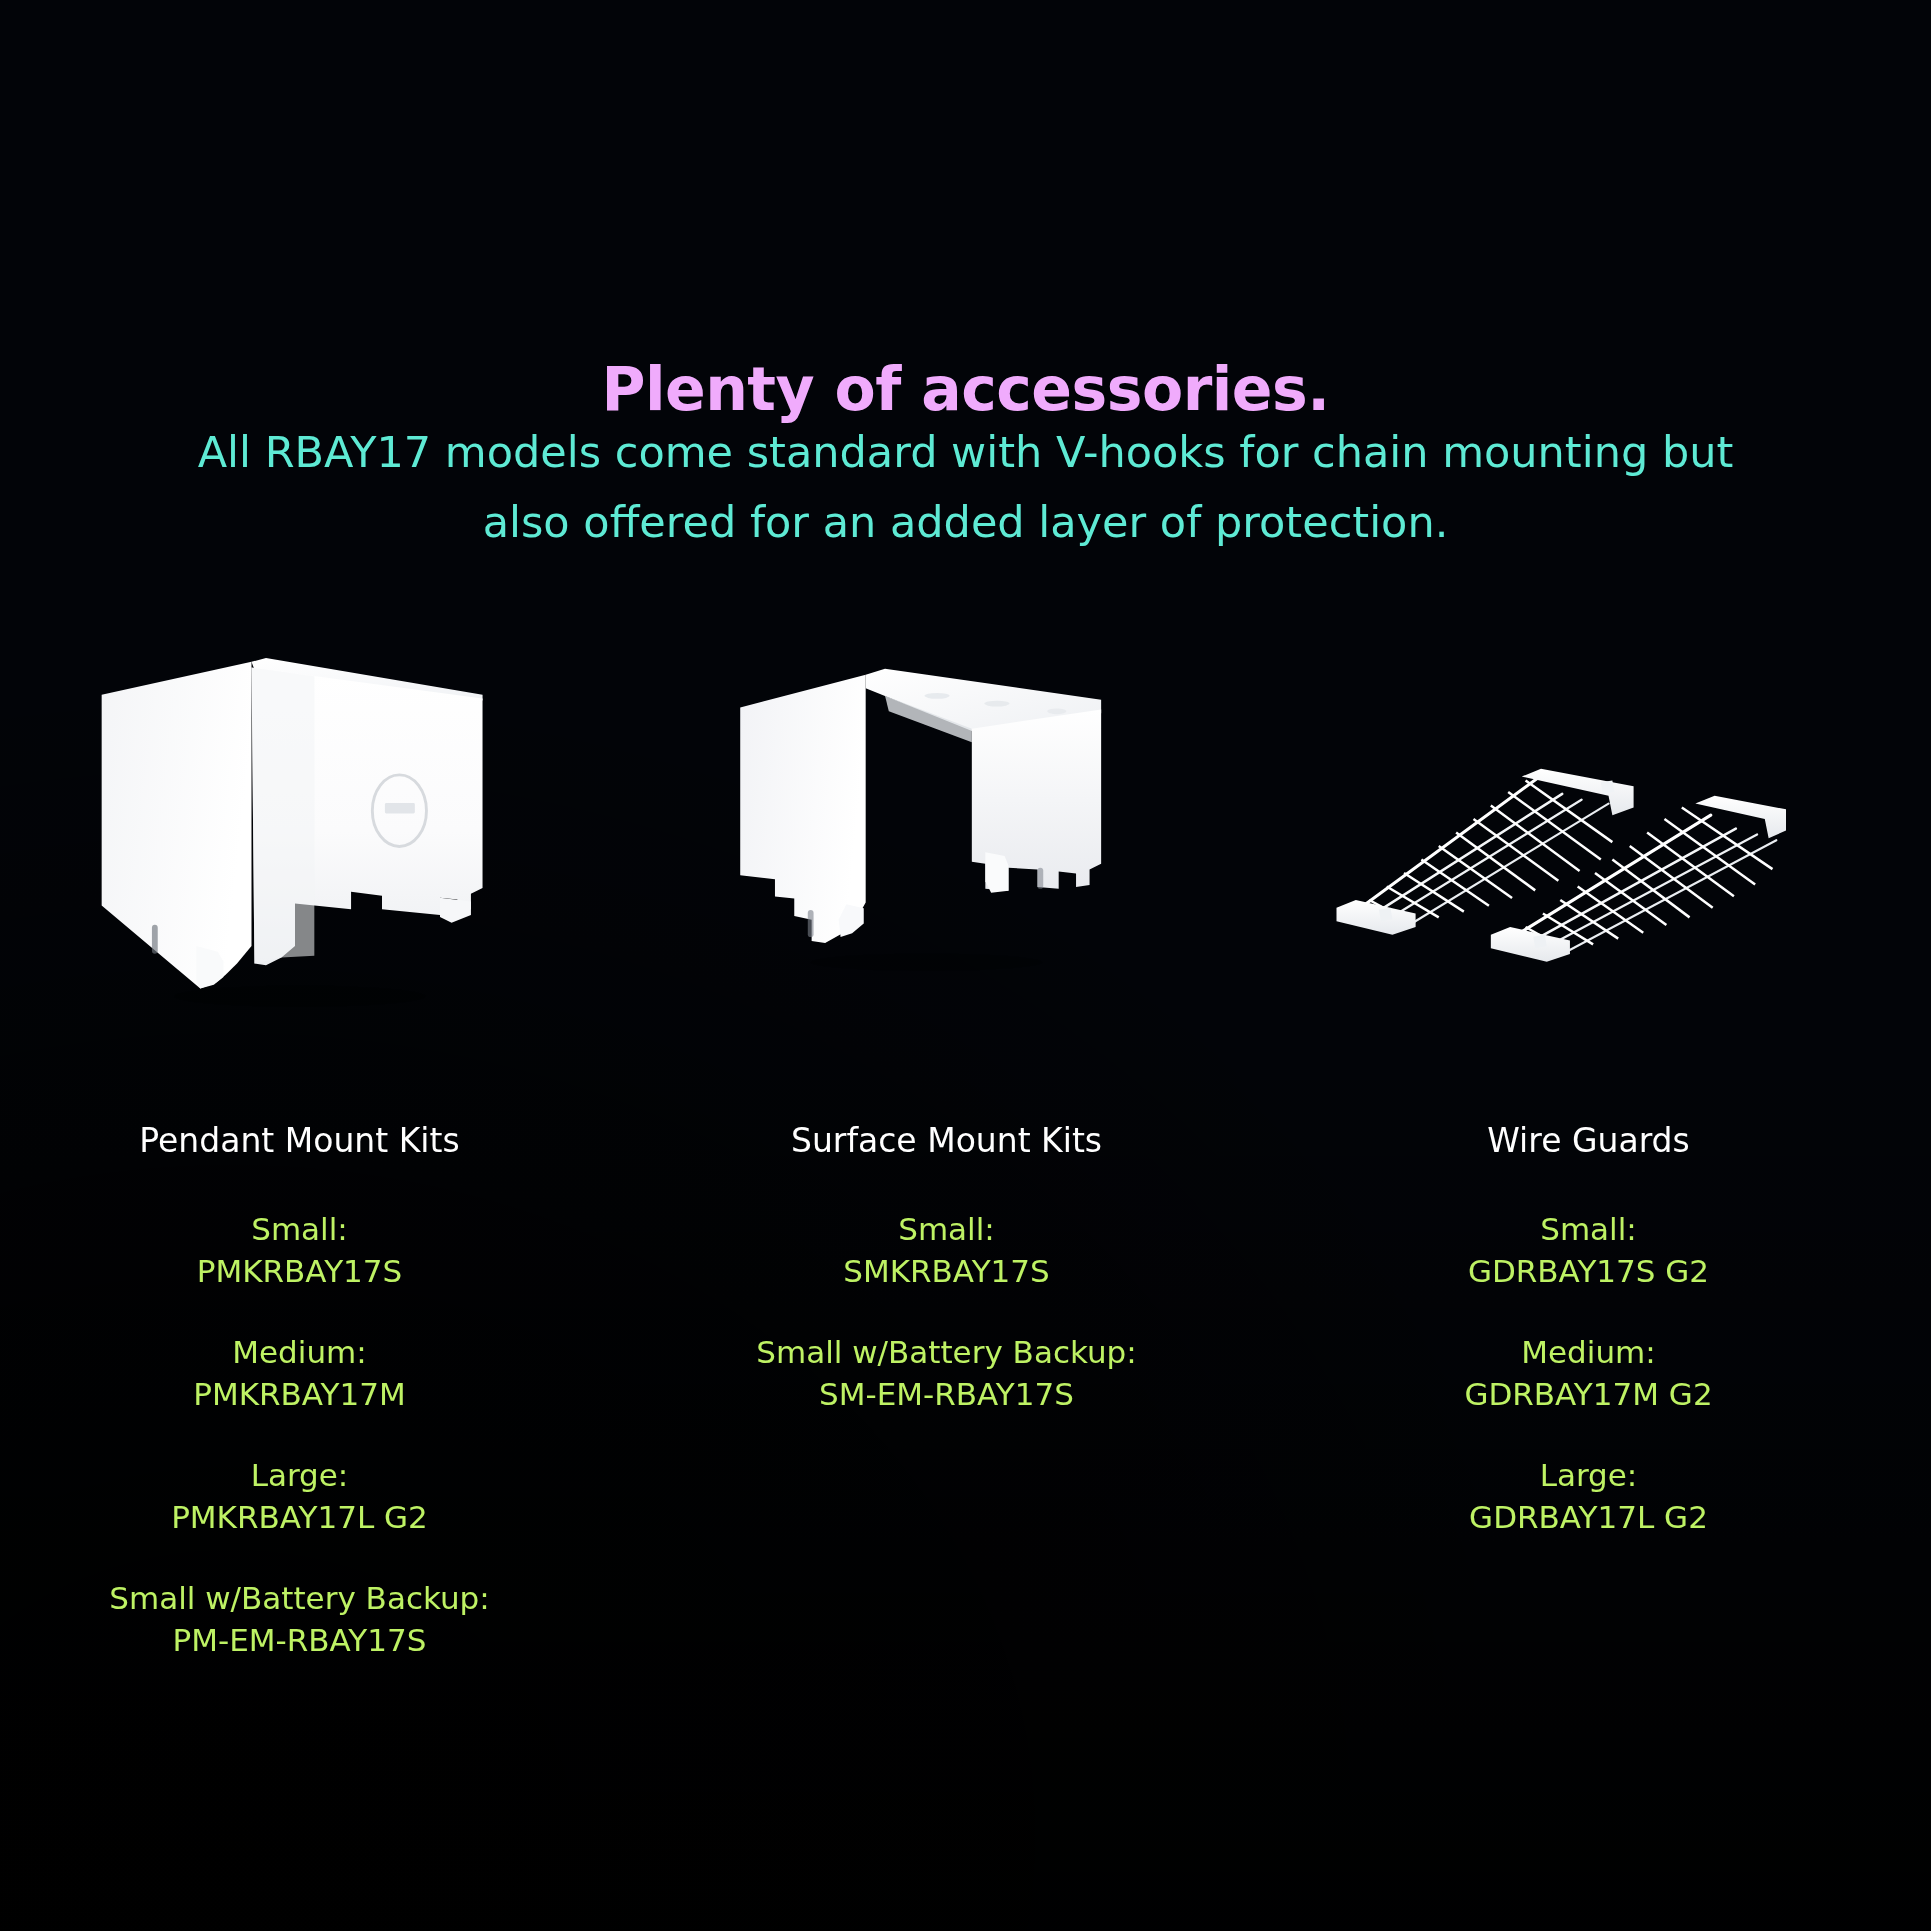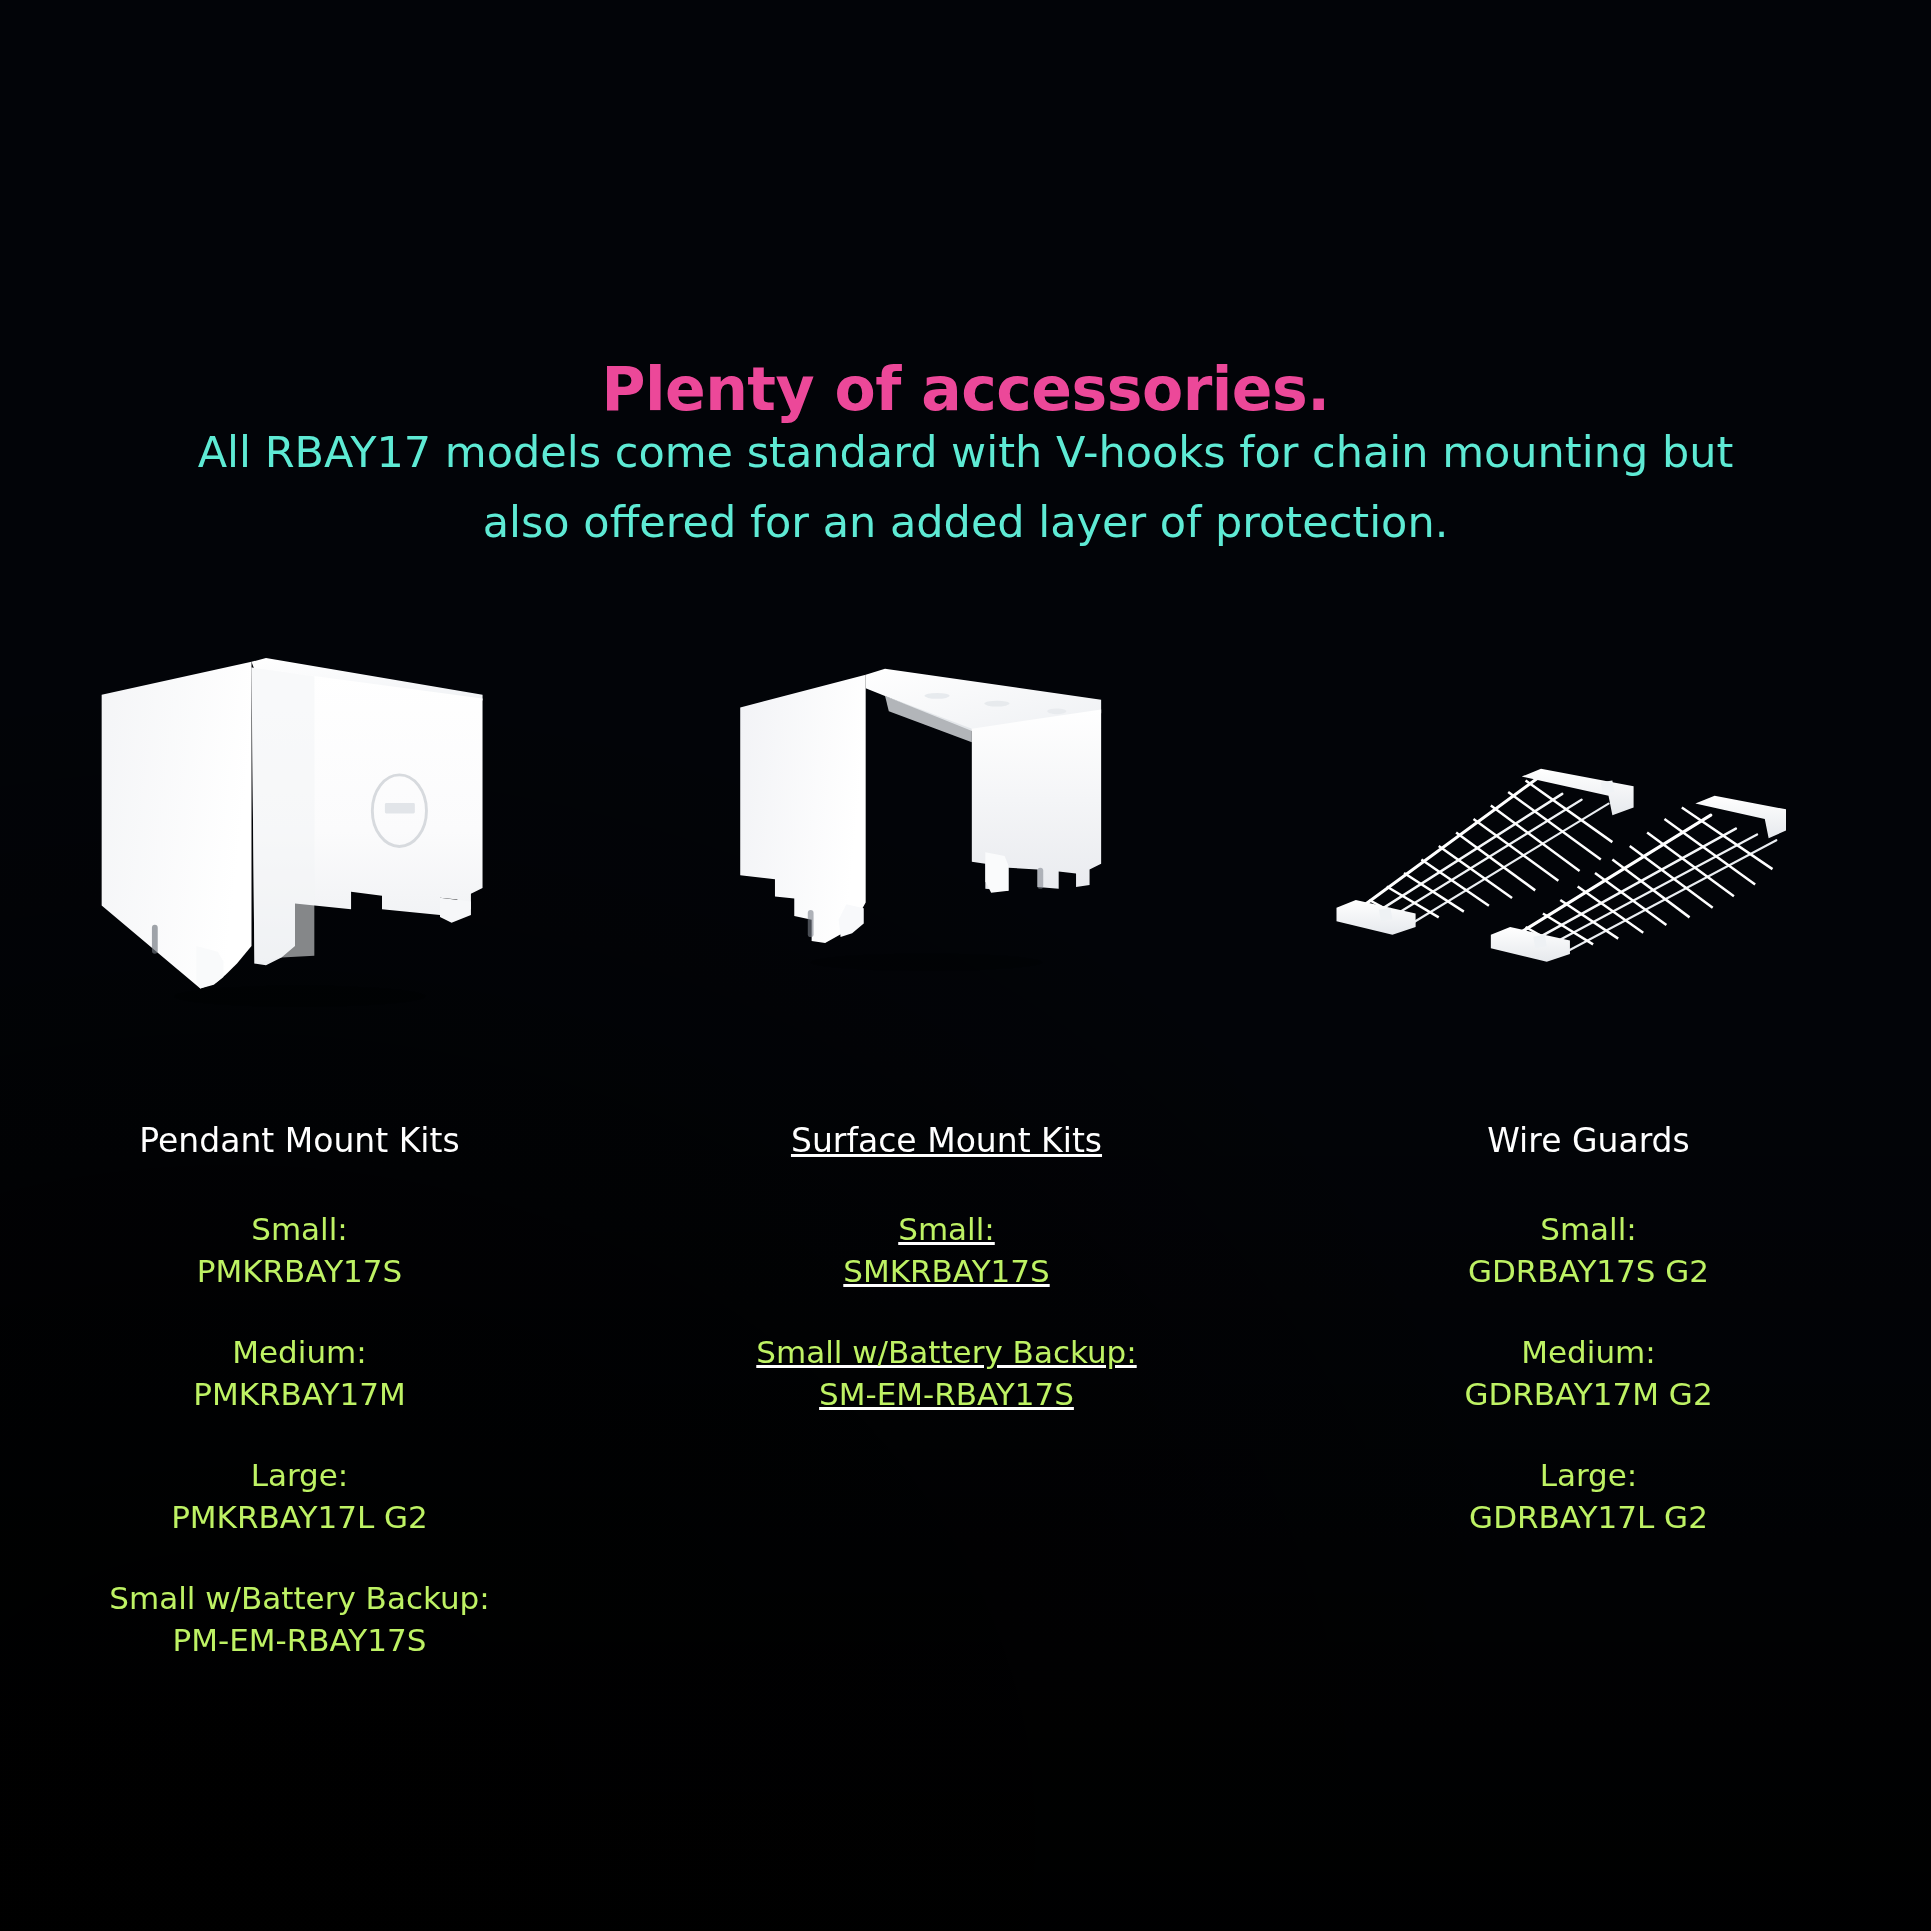--- a/index.html
+++ b/index.html
@@ -42,21 +42,21 @@
     pointer-events:none;
   }
   .content { position: relative; z-index: 3; }
 
   
   .headline {
     position: absolute;
     left: 0; right: 0;
     top: 314px;
     text-align: center;
-    color: #ec4899;
+    color: #f0abfc;
     font-family: "DejaVu Sans", sans-serif;
     font-weight: 700;
     font-size: 60px;
     letter-spacing: -0.5px;
   }
   .bodycopy {
     position: absolute;
     left: 50%;
     transform: translateX(-50%);
     top: 417px;
@@ -69,21 +69,21 @@
   }
 
   
   .art-row { position: absolute; left: 0; top: 666px; width: 1931px; height: 386px; }
   .art { position: absolute; }
 
   
   .cols { position: absolute; left: 0; top: 1120px; width: 1931px; }
   .col { position: absolute; top: 0; text-align: center; color: #ffffff; }
   .col-0 { left: 29px;   width: 541px; }
-  .col-1 { left: 676px;  width: 541px; text-decoration: underline; }
+  .col-1 { left: 676px;  width: 541px; }
   .col-2 { left: 1318px; width: 541px; text-align: center; }
 
   .col-title {
     font-size: 33px;
     font-weight: 400;
     color: #ffffff;
     margin: 0 0 46px 0;
     line-height: 42px;
   }
   .item { margin-bottom: 39px; }

